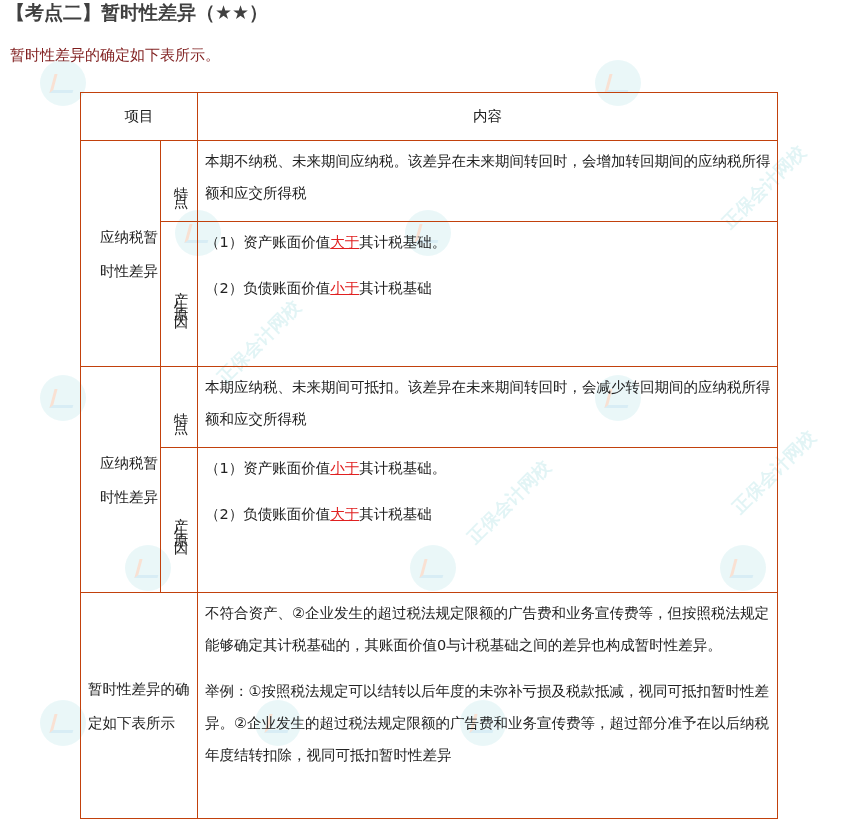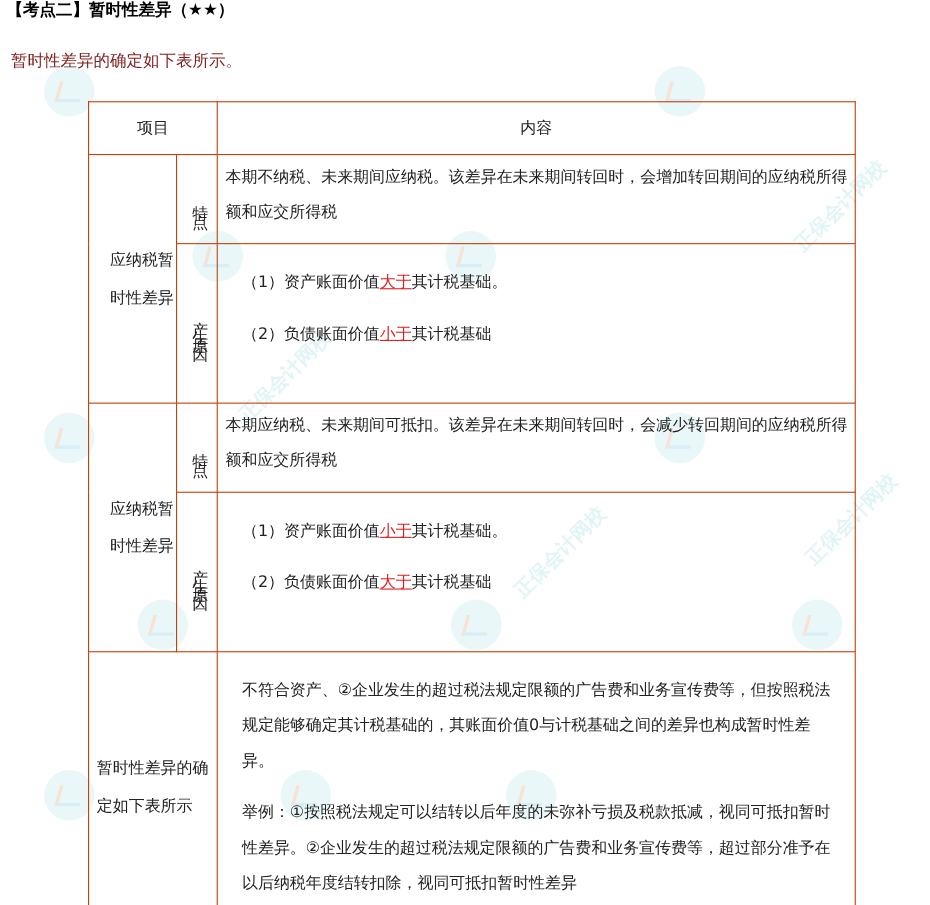--- a/index.html
+++ b/index.html
@@ -4,30 +4,30 @@
 <style>
   html, body { margin:0; padding:0; background:#ffffff; }
   body { width:845px; height:823px; position:relative; overflow:hidden;
          font-family:"DejaVu Sans", "Liberation Sans", sans-serif; color:#222; }
   .wm { position:absolute; width:46px; height:46px; border-radius:50%;
         background:#d9f1f3; opacity:0.55; pointer-events:none; }
   .wm::after { content:""; position:absolute; left:12px; top:14px; width:20px; height:16px;
         border-left:3px solid #f5c9b0; border-bottom:3px solid #b9e0ee; transform:skewX(-15deg); }
   .wmtext { position:absolute; color:#cfeef0; font-size:18px; font-weight:bold;
         transform:rotate(-45deg); opacity:0.6; pointer-events:none; white-space:nowrap; }
-  .heading { position:absolute; left:6px; top:0px; font-size:15px; font-weight:bold; color:#000000; }
+  .heading { position:absolute; left:6px; top:0px; font-size:19px; font-weight:bold; color:#404040; }
   .intro { position:absolute; left:10px; top:46px; font-size:15px; color:#7f1d1d; }
   table { position:absolute; left:80px; top:92px; width:698px; border-collapse:collapse; font-size:14.5px; }
   td { border:1px solid #c2410c; vertical-align:middle; padding:0; }
   .hdr { height:47px; text-align:center; }
   .c1 { width:60px; padding-left:19px; line-height:34px; }
   .c2 { width:32px; text-align:center; line-height:32px; }
   .c3 { padding:4px 6px 4px 7px; line-height:32px; vertical-align:top; }
   .hl { color:#e02020; text-decoration:underline; }
-  .para { margin:15px; }
+  .para { margin:0; }
   .gap { margin-top:14px; }
   .special-label { padding-left:7px; line-height:34px; }
 </style>
 </head>
 <body>
 
 <div class="wm" style="left:40px;top:60px;"></div>
 <div class="wm" style="left:595px;top:60px;"></div>
 <div class="wm" style="left:175px;top:210px;"></div>
 <div class="wm" style="left:405px;top:210px;"></div>

